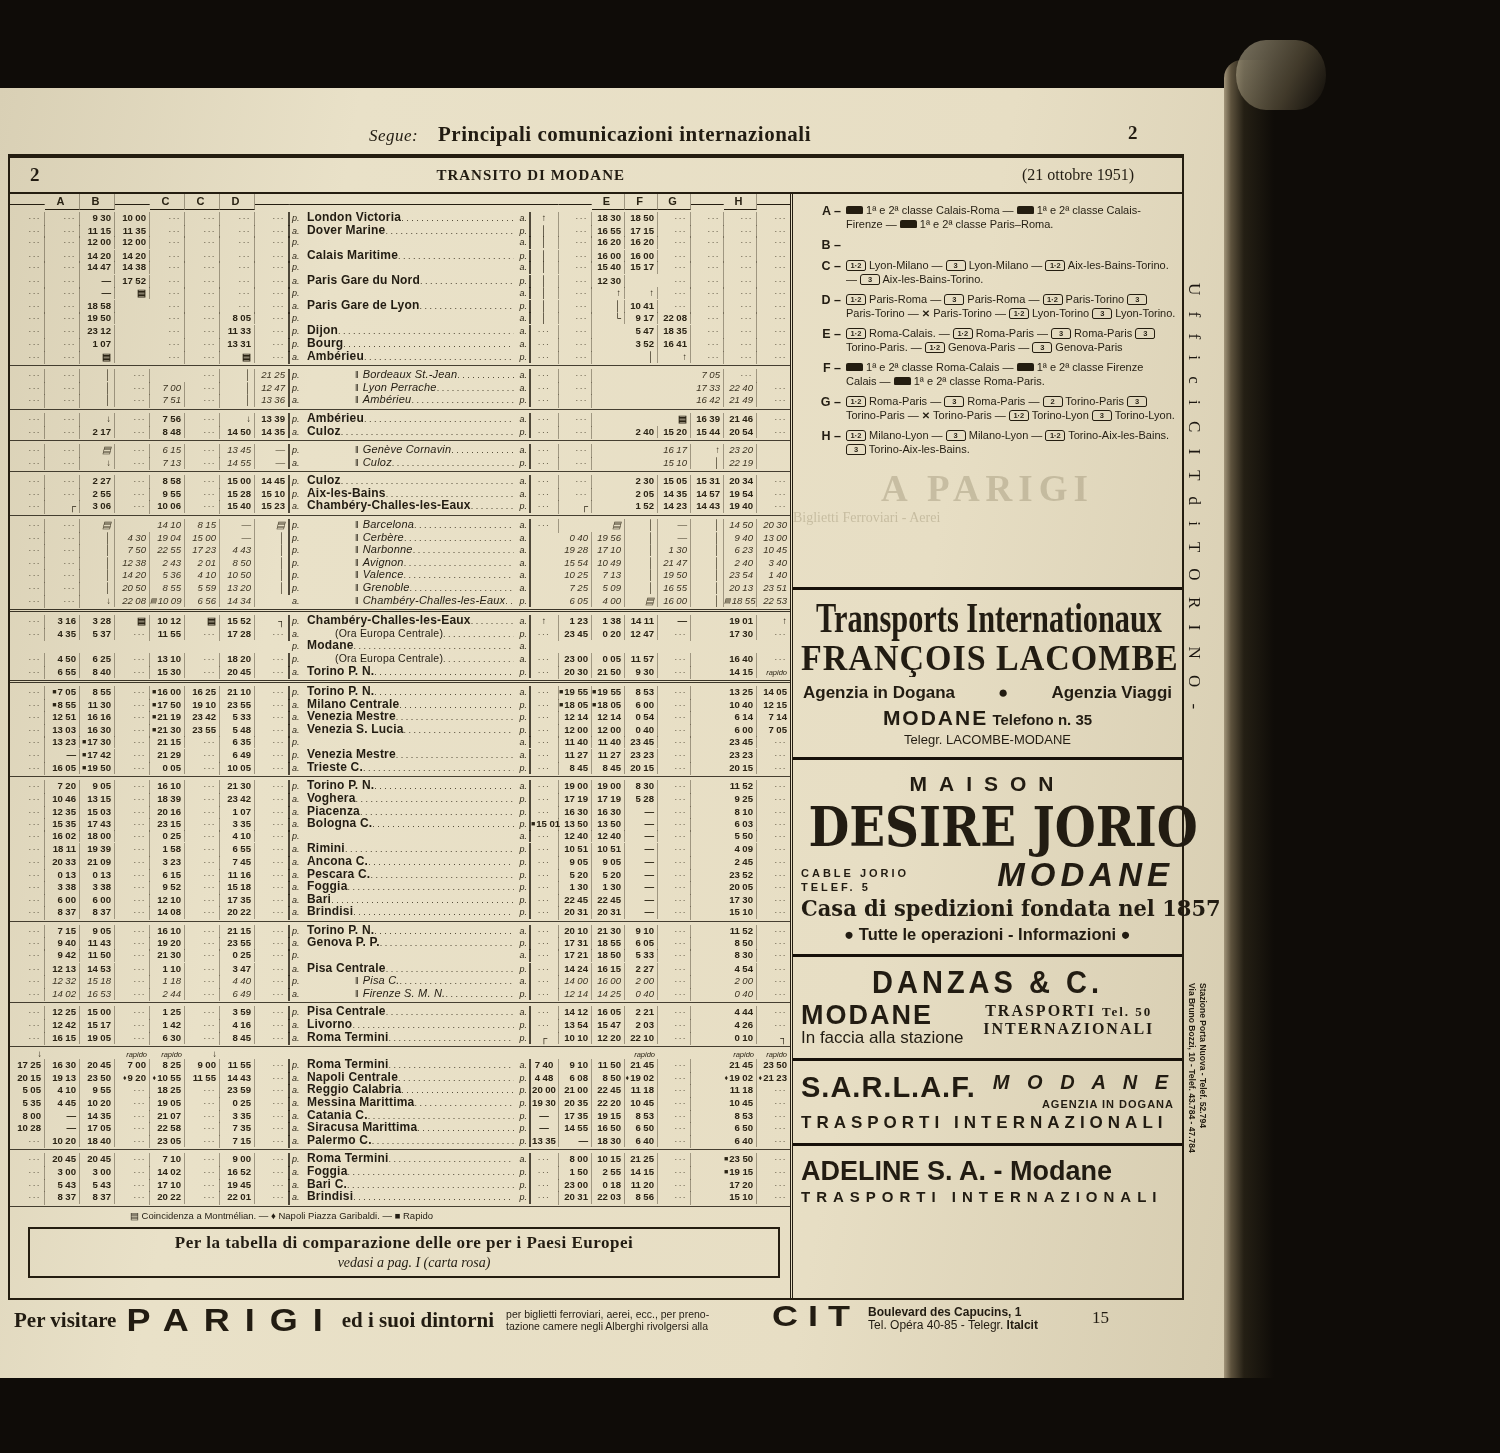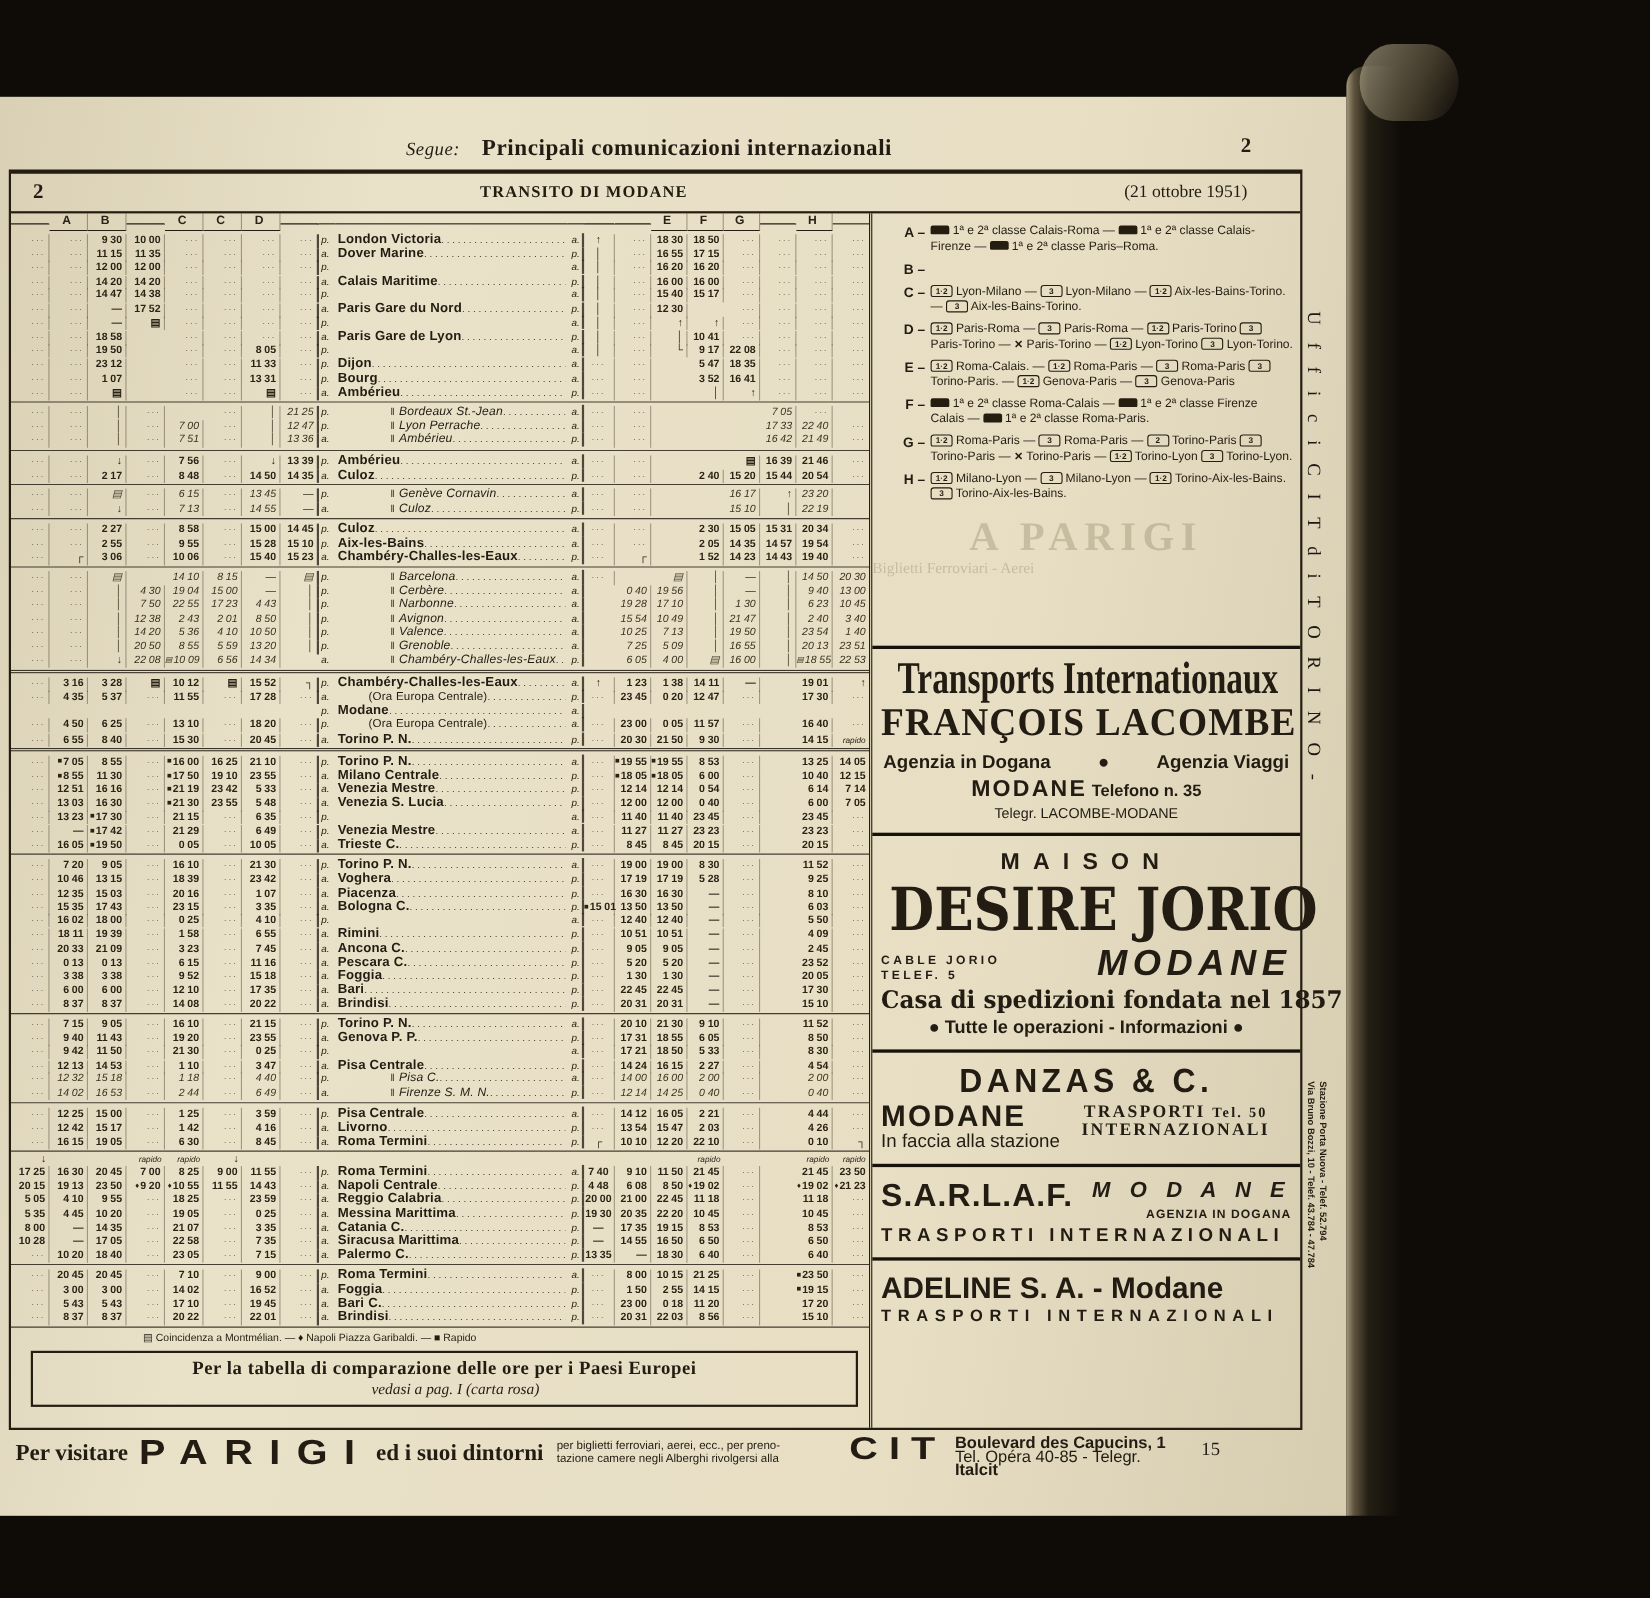--- a/index.html
+++ b/index.html
@@ -131,21 +131,21 @@
   
   #pfooter{position:absolute;left:0px;top:1208px;width:1180px;height:62px;display:flex;align-items:flex-start;
       padding-top:8px;}
   #pfooter .pv{font-family:"Liberation Serif",serif;font-weight:bold;font-size:21px;margin:4px 10px 0 14px;white-space:nowrap;}
   #pfooter .parigi{font-weight:bold;font-size:36px;letter-spacing:15px;margin-top:-2px;white-space:nowrap;
       transform:scaleY(.88);transform-origin:top;}
   #pfooter .dint{font-family:"Liberation Serif",serif;font-weight:bold;font-size:21px;margin:4px 12px 0 4px;white-space:nowrap;}
   #pfooter .small{font-size:10.5px;line-height:12px;width:262px;margin-top:4px;flex:0 0 auto;}
   #pfooter .cit{font-weight:bold;font-size:36px;letter-spacing:10px;margin:-4px 8px 0 4px;transform:scaleY(.8);
       transform-origin:top;}
-  #pfooter .addr{font-size:15px;line-height:12.5px;margin-top:2px;width:210px;}
+  #pfooter .addr{font-size:12px;line-height:12.5px;margin-top:2px;width:210px;}
   #pfooter .addr .b{font-weight:bold;}
   #pfooter .pg15{font-family:"Liberation Serif",serif;font-size:17px;margin:4px 0 0 14px;}
 </style>
 </head>
 <body>
 
 <div id="paper">
   <div class="hdr">
     <span class="seg">Segue:</span>
     <span>Principali comunicazioni internazionali</span>

